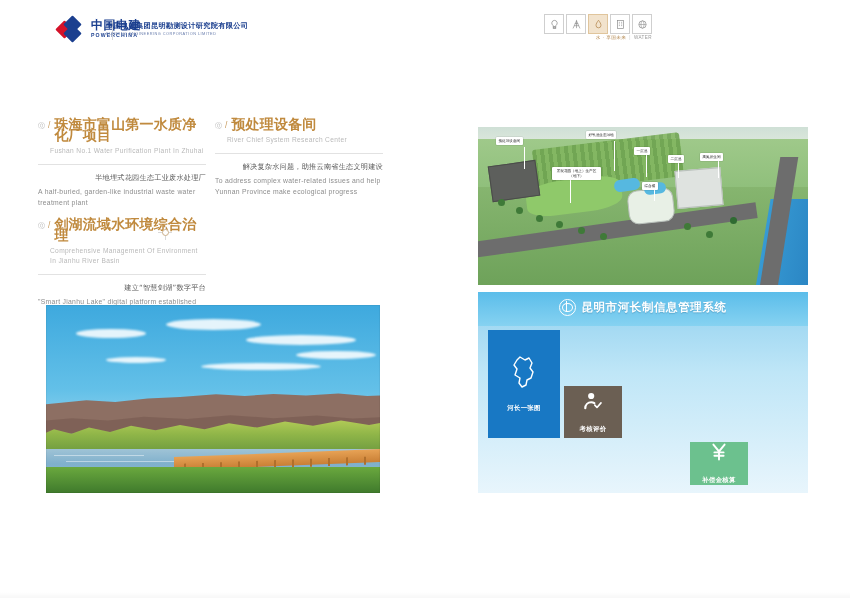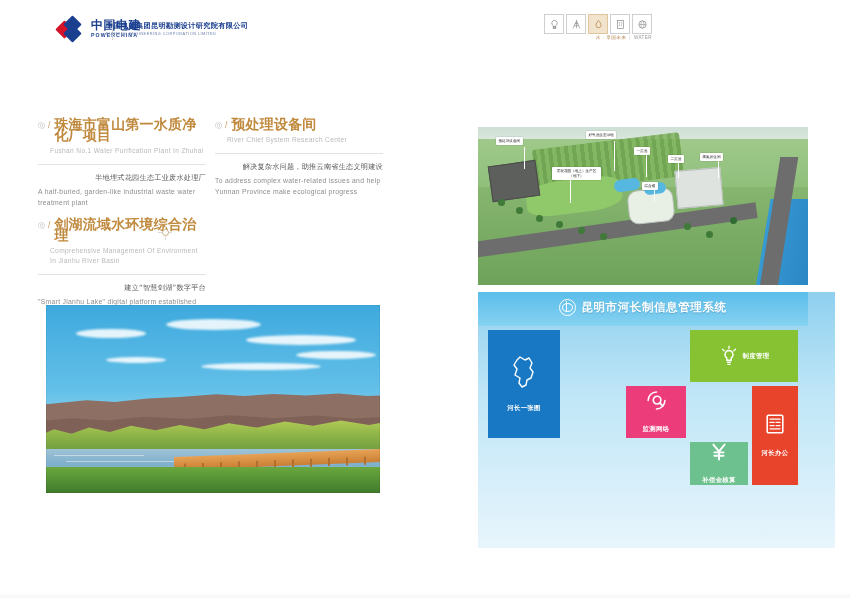--- a/index.html
+++ b/index.html
@@ -116,22 +116,22 @@
   .a-plantgrid{position:absolute;left:56px;top:14px;width:148px;height:44px;
          background:repeating-linear-gradient(90deg,#6aa04b 0 4px,#7fb45c 4px 8px);
          transform:rotate(-7deg);opacity:.85;border-radius:3px;}
   .a-tree{position:absolute;width:7px;height:7px;background:#3f7a38;border-radius:50%;}
   .a-label{position:absolute;background:#ffffff;color:#222;font-size:3.6px;line-height:5px;
          padding:1.5px 2.5px;border-radius:1px;white-space:nowrap;
          font-family:"DejaVu Sans",sans-serif;box-shadow:0 0 0 .5px rgba(0,0,0,.12);}
   .a-lead{position:absolute;width:1px;background:#ffffff;}
 
   
-  .dash{position:absolute;left:478px;top:292px;width:330px;height:256px;overflow:hidden;
-        background:linear-gradient(#8fd0ef 0%,#bfe6f7 40%,#e8f5fc 100%);padding-left:27px;}
+  .dash{position:absolute;left:478px;top:292px;width:330px;height:201px;overflow:hidden;
+        background:linear-gradient(#8fd0ef 0%,#bfe6f7 40%,#e8f5fc 100%);}
   .dash-top{position:absolute;left:0;top:0;width:330px;height:34px;
         background:linear-gradient(#5bbdea,#86d2f1);}
   .dash-title{position:absolute;left:0;top:7px;width:330px;text-align:center;
         display:flex;align-items:center;justify-content:center;gap:5px;}
   .emblem{width:15px;height:15px;border-radius:50%;border:1.6px solid #fff;position:relative;
         flex:0 0 auto;}
   .emblem:before{content:"";position:absolute;left:5.5px;top:1px;width:1.6px;height:11px;background:#fff;}
   .emblem:after{content:"";position:absolute;left:1.5px;top:3px;width:9px;height:7px;
         border:1.4px solid #fff;border-radius:50%;}
   .dash-title-tx{font-size:11.5px;font-weight:bold;color:#ffffff;letter-spacing:.6px;
@@ -350,49 +350,32 @@
     <div class="tiles">
 
       <div class="tile vert t-map">
         <svg width="26" height="34" viewBox="0 0 26 34">
             <path d="M9 1l5 3 4-2 3 5-2 5 3 4-2 6-4 2-1 5-4 2-3-4 1-5-5-3 2-6-3-4 3-5z" fill="none" stroke="#fff" stroke-width="1.4" stroke-linejoin="round"></path>
           </svg>
         <span class="tl-label">河长一张图</span>
       </div>
 
 
-      <div class="tile t-system">
-        <svg width="20" height="22" viewBox="0 0 20 22">
-            <path d="M10 5.5a4 4 0 00-2.2 7.3v2.4h4.4v-2.4A4 4 0 0010 5.5z" fill="none" stroke="#fff" stroke-width="1.4"></path>
-            <rect x="8" y="16.5" width="4" height="1.4" fill="#fff"></rect>
-            <rect x="8.4" y="18.8" width="3.2" height="1.2" fill="#fff"></rect>
-            <path d="M10 1.2v2.2M3.6 4.2l1.5 1.5M16.4 4.2l-1.5 1.5" stroke="#fff" stroke-width="1.3" stroke-linecap="round"></path>
-          </svg>
-        <span class="tl-label">制度管理</span>
-      </div>
-
-
-      <div class="tile vert t-monitor">
-        <svg width="21" height="21" viewBox="0 0 22 22">
-            <path d="M11 2.2A8.8 8.8 0 002.2 11" fill="none" stroke="#fff" stroke-width="1.6" stroke-linecap="round"></path>
-            <path d="M19.8 11A8.8 8.8 0 0111 19.8" fill="none" stroke="#fff" stroke-width="1.6" stroke-linecap="round"></path>
-            <circle cx="11.6" cy="10.6" r="4" fill="none" stroke="#fff" stroke-width="1.7"></circle>
-            <path d="M14.5 13.6l3 3" stroke="#fff" stroke-width="2" stroke-linecap="round"></path>
-          </svg>
-        <span class="tl-label">监测网络</span>
-      </div>
-
-
-      <div class="tile vert t-office">
-        <svg width="20" height="22" viewBox="0 0 20 22">
-            <rect x="2.2" y="2.2" width="15.6" height="17.6" rx="1.4" fill="none" stroke="#fff" stroke-width="1.6"></rect>
-            <path d="M5 6.2h10M5 9.4h4M11 9.4h4M5 12.6h4M11 12.6h4M5 15.8h10" stroke="#fff" stroke-width="1.3" stroke-linecap="round"></path>
-          </svg>
-        <span class="tl-label">河长办公</span>
-      </div>
+
+      <div class="tile vert t-assess">
+        <svg width="20" height="20" viewBox="0 0 22 22">
+            <circle cx="9" cy="5.5" r="3.4" fill="#fff"></circle>
+            <path d="M2.5 19c0-4 3-6.6 6.5-6.6 1.3 0 2.5.3 3.5 1" fill="none" stroke="#fff" stroke-width="2.4" stroke-linecap="round"></path>
+            <path d="M13 15.5l2.4 2.6 4.4-5" fill="none" stroke="#fff" stroke-width="1.8" stroke-linecap="round" stroke-linejoin="round"></path>
+          </svg>
+        <span class="tl-label">考核评价</span>
+      </div>
+
+
+
 
 
 
       <div class="tile vert t-comp">
         <svg width="18" height="20" viewBox="0 0 18 20">
             <path d="M3.4 2.6L9 9.4l5.6-6.8M4.4 10.4h9.2M4.4 13.8h9.2M9 9.4v8.2" fill="none" stroke="#fff" stroke-width="1.9" stroke-linecap="round"></path>
           </svg>
         <span class="tl-label">补偿金核算</span>
       </div>
 

